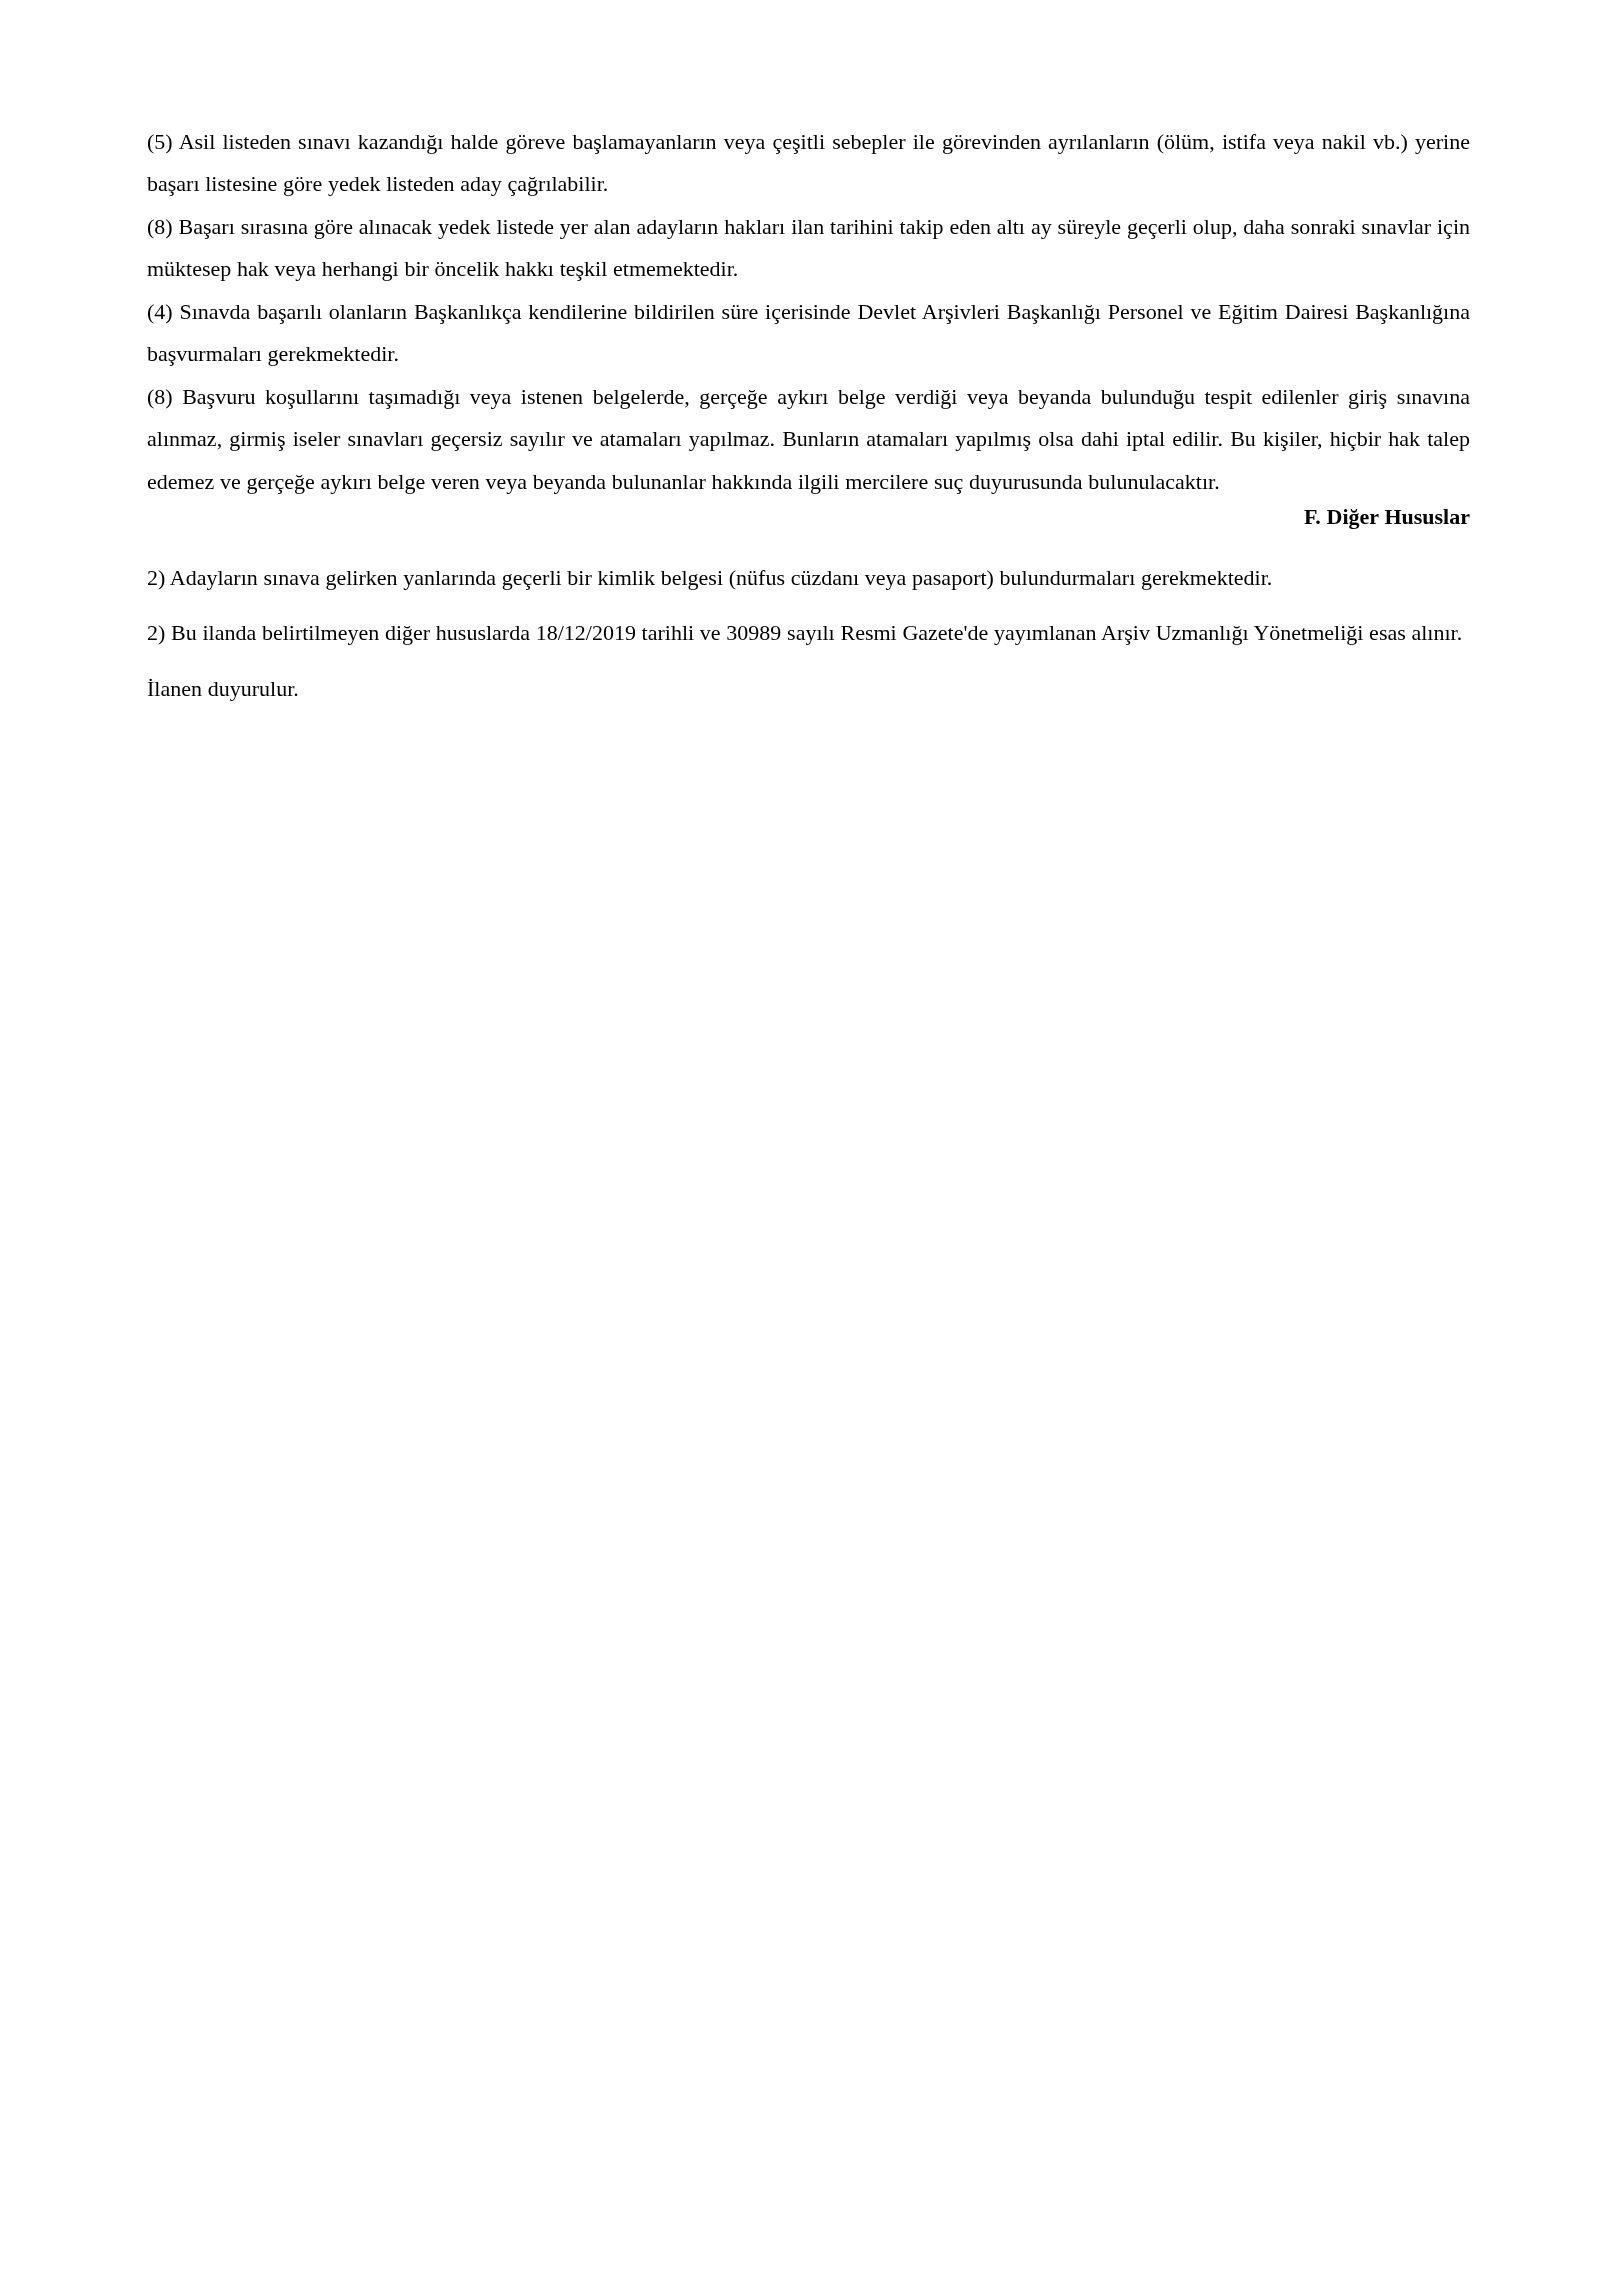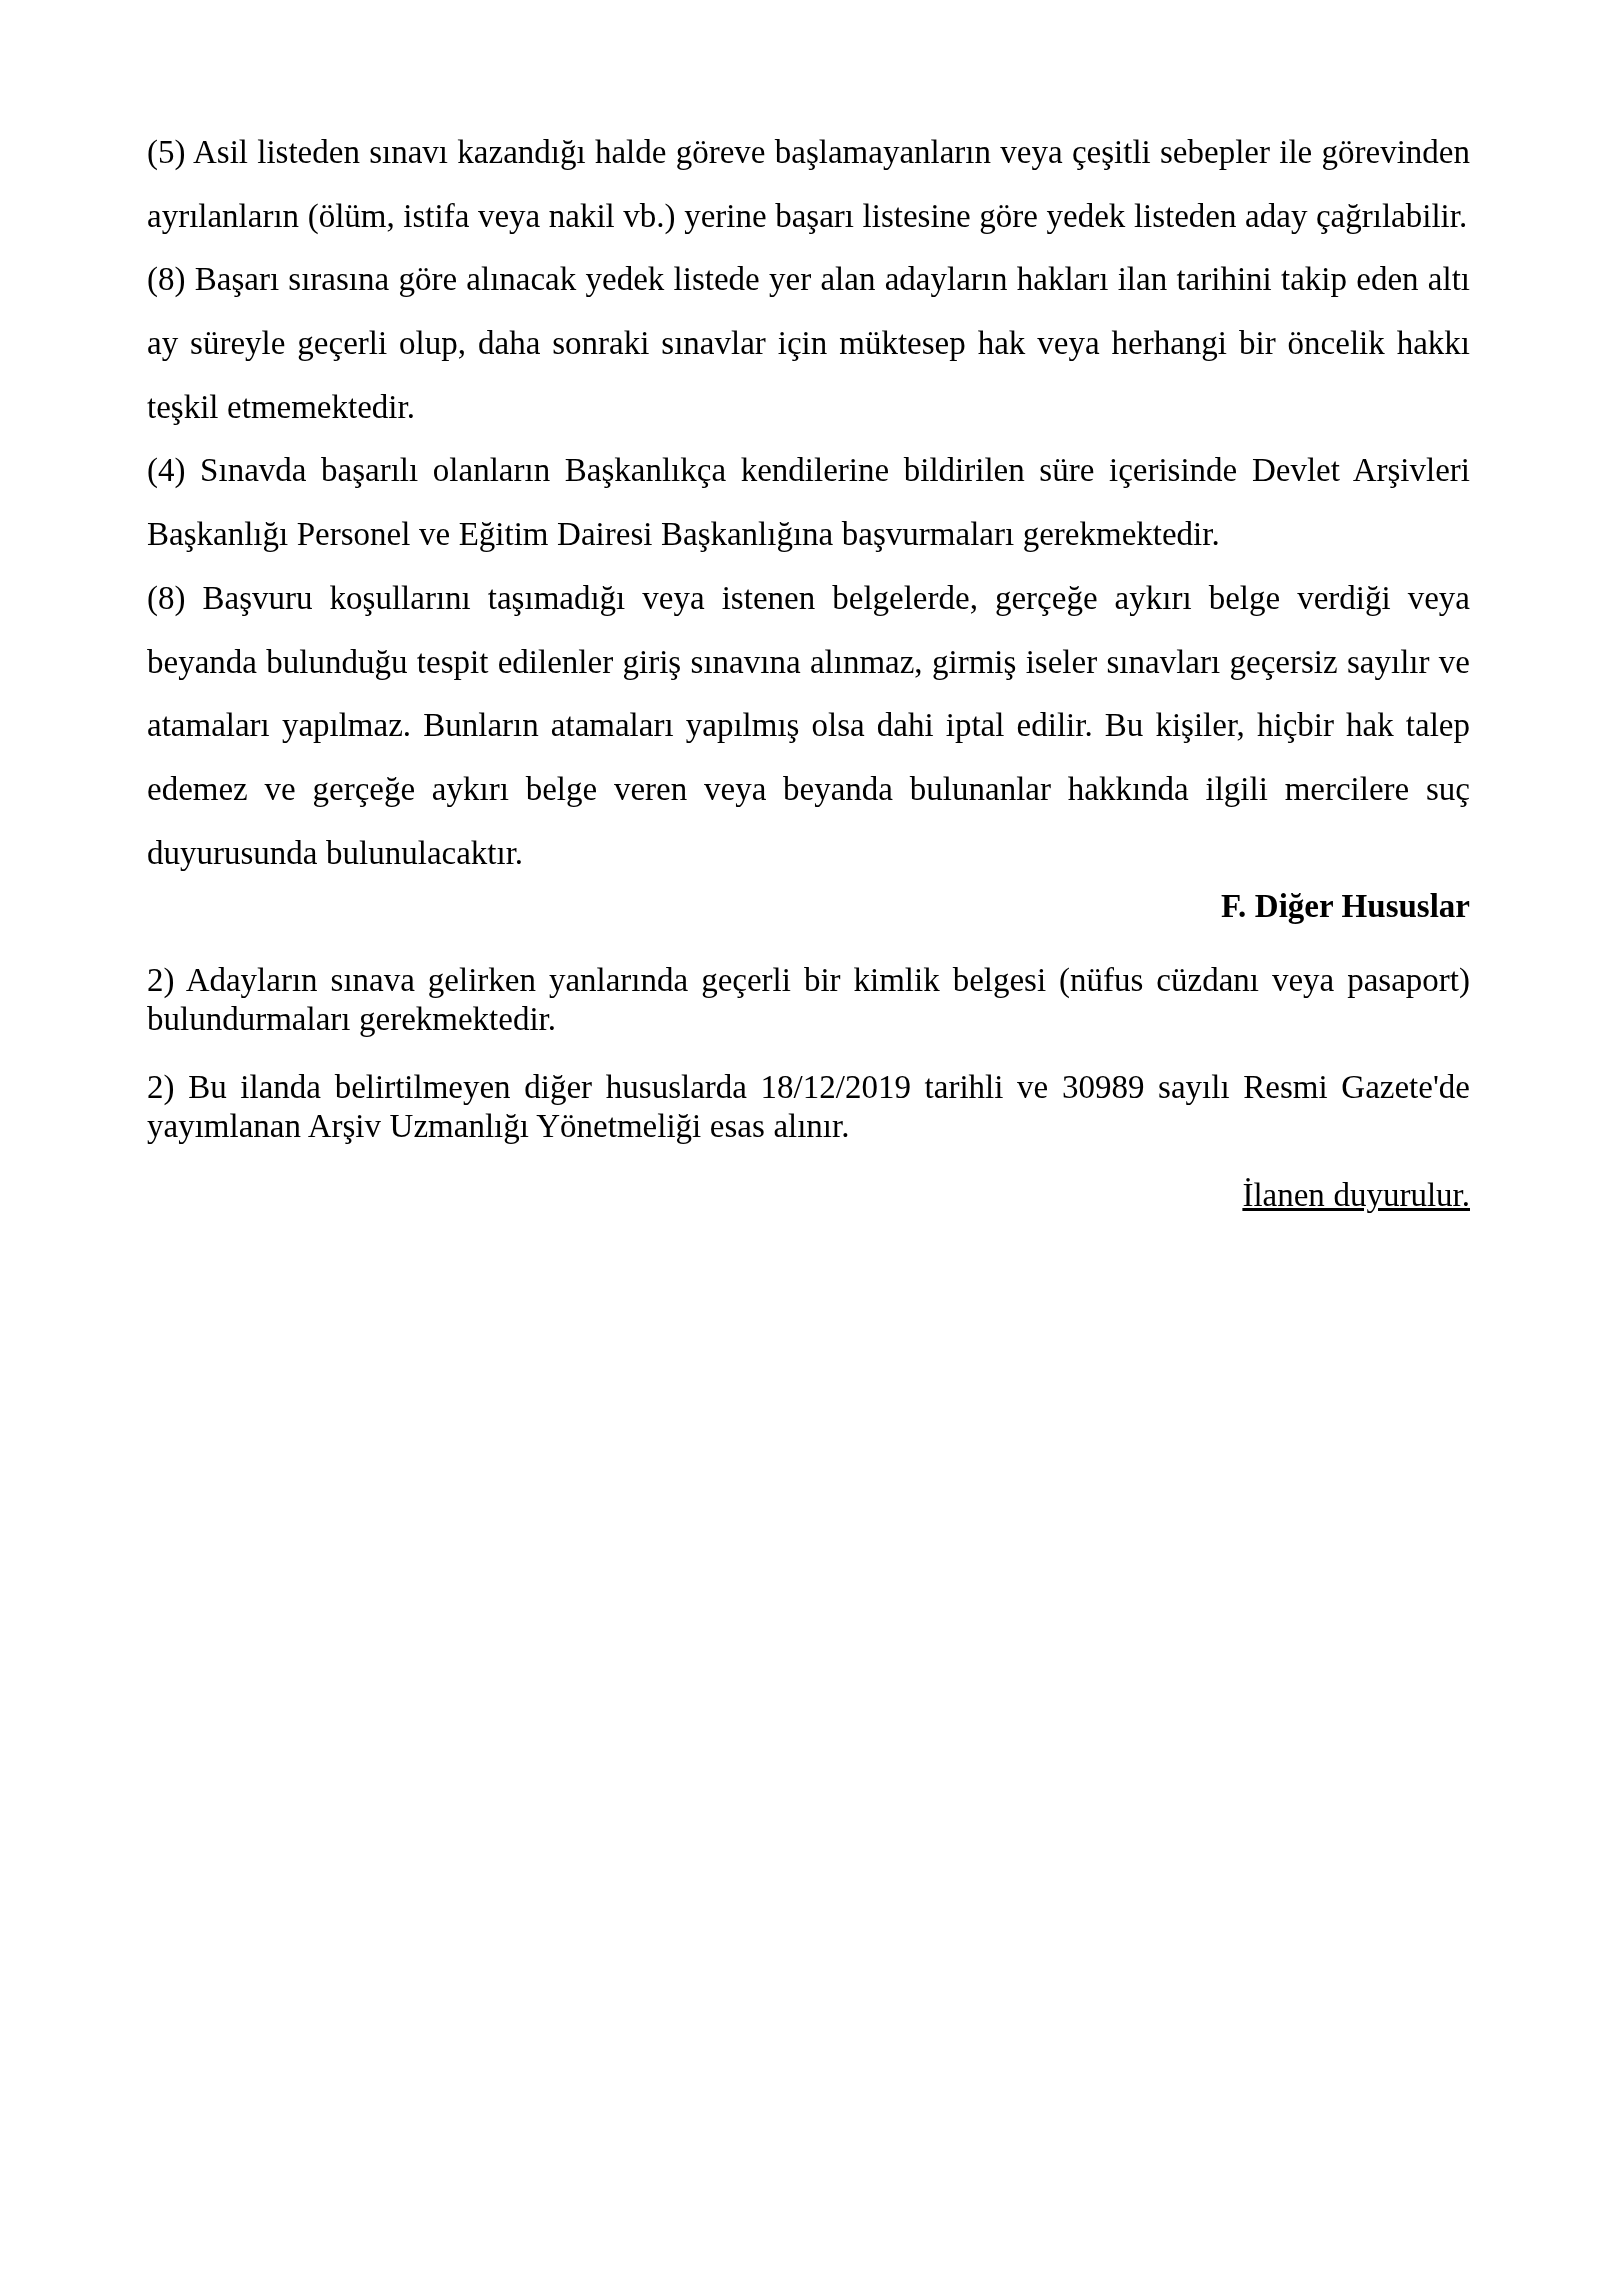--- a/index.html
+++ b/index.html
@@ -21,21 +21,21 @@
   .content {
     position: absolute;
     left: 147px;
     top: 121px;
     width: 1323px;       
   }
 
   
   .doc-text {
     font-family: "Liberation Serif", "DejaVu Serif", serif;
-    font-size: 33px;
+    font-size: 22px;
     color: #000000;
     text-align: justify;
     text-justify: inter-word;
     -webkit-hyphens: none;
     hyphens: none;
     word-spacing: 0.01em;
   }
 
   
   .para-wide {
@@ -69,22 +69,21 @@
 
   .spacer-line-sm {
     height: 30px;
     line-height: 30px;
     font-size: 29px;
   }
 
   .closing {
     margin: 0;
     line-height: 1.17;
-    text-align: right;
-    text-decoration: underline;
+    text-align: left;
   }
 </style>
 </head>
 <body>
 
 <div class="page">
   <div class="content doc-text">
 
     <p class="para-wide">(5) Asil listeden sınavı kazandığı halde göreve başlamayanların veya çeşitli sebepler ile görevinden ayrılanların (ölüm, istifa veya nakil vb.) yerine başarı listesine göre yedek listeden aday çağrılabilir.</p>
 

